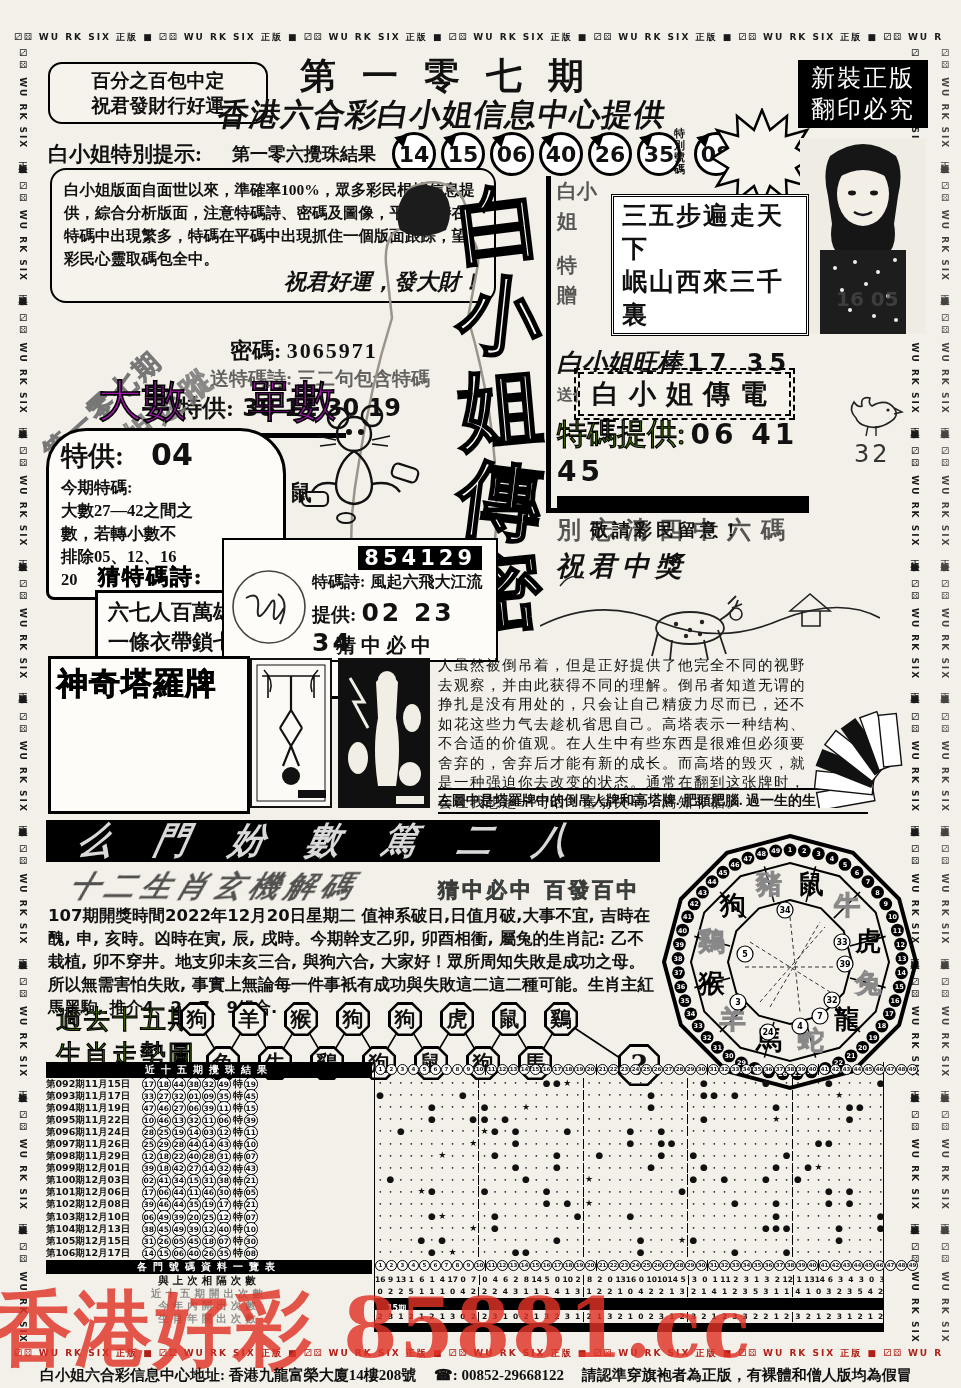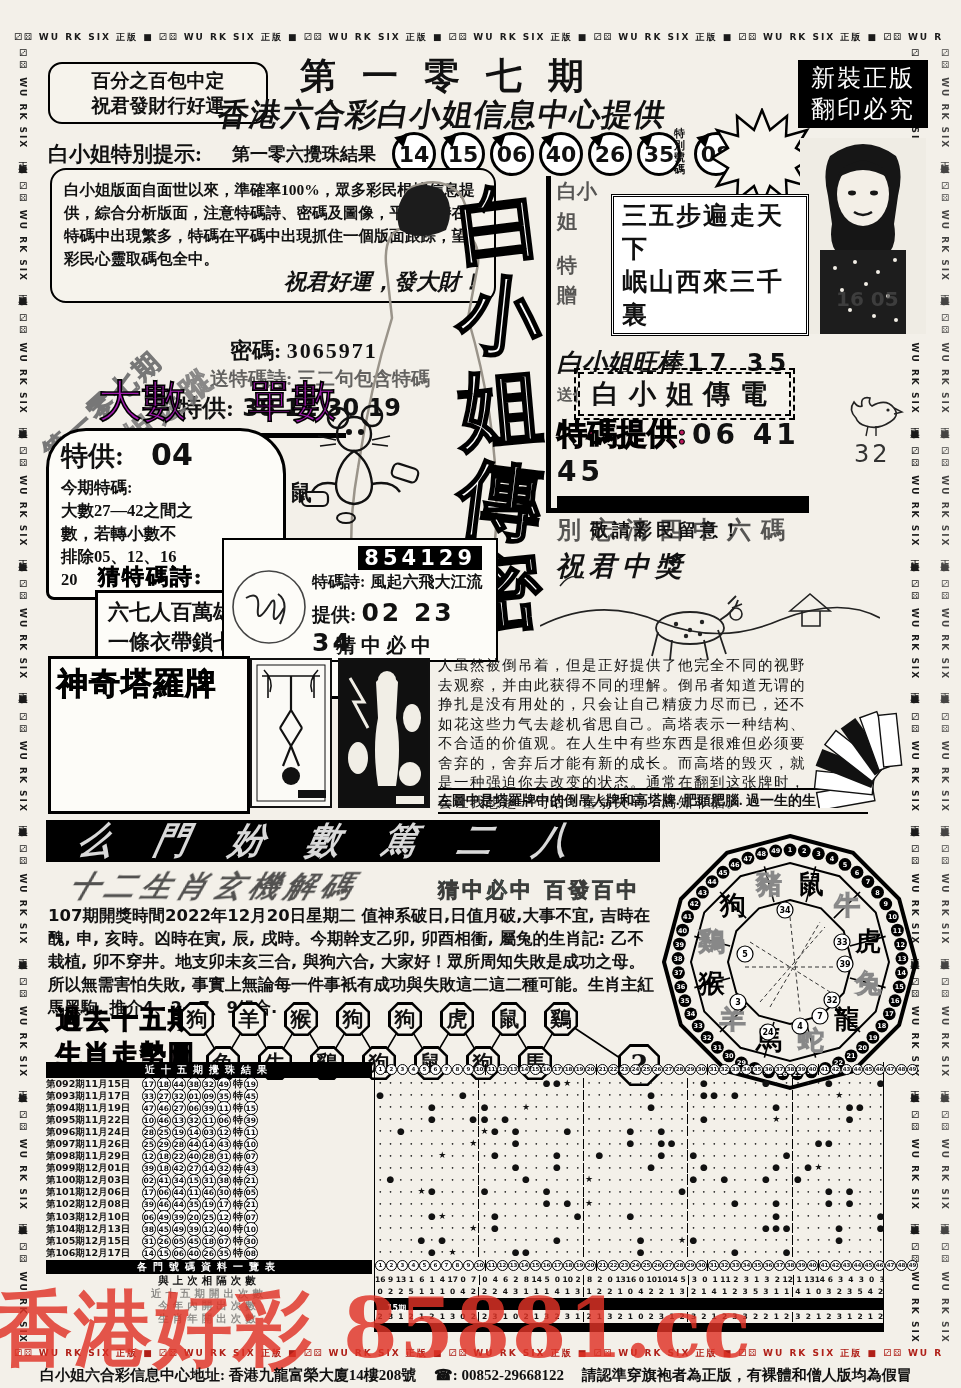--- a/index.html
+++ b/index.html
@@ -2,21 +2,21 @@
 <html><head>
 <meta charset="utf-8">
 <style>
   html,body{margin:0;padding:0;background:#888;}
   .page{position:relative;width:961px;height:1388px;background:#f3f0e9;overflow:hidden;
         font-family:"DejaVu Sans",sans-serif;color:#111;}
   .abs{position:absolute;}
   .serif{font-family:"Liberation Serif","DejaVu Serif",serif;}
   .b{font-weight:bold;}
   .outline{color:#a21caf;-webkit-text-stroke:1.6px #000;font-weight:normal;}
-  .outline2{color:#be185d;-webkit-text-stroke:1.2px #000;font-weight:bold;}
+  .outline2{color:#4d7c0f;-webkit-text-stroke:1.2px #000;font-weight:normal;}
   .gray-outline{color:#f3f0e9;-webkit-text-stroke:1px #777;font-weight:bold;}
   
   .strip{position:absolute;overflow:hidden;font-size:9px;font-weight:bold;color:#1a1a1a;
          letter-spacing:2px;white-space:nowrap;line-height:14px;}
   .strip.v{writing-mode:vertical-rl;}
   
   .slogan-box{border:2.5px solid #000;border-radius:14px;padding:4px 8px;text-align:center;
               font-size:19px;line-height:25px;background:#f6f3ec;}
   .issue{font-size:36px;letter-spacing:26px;font-weight:bold;}
   .provider{font-size:31px;font-weight:bold;transform:skewX(-10deg);letter-spacing:1px;}

